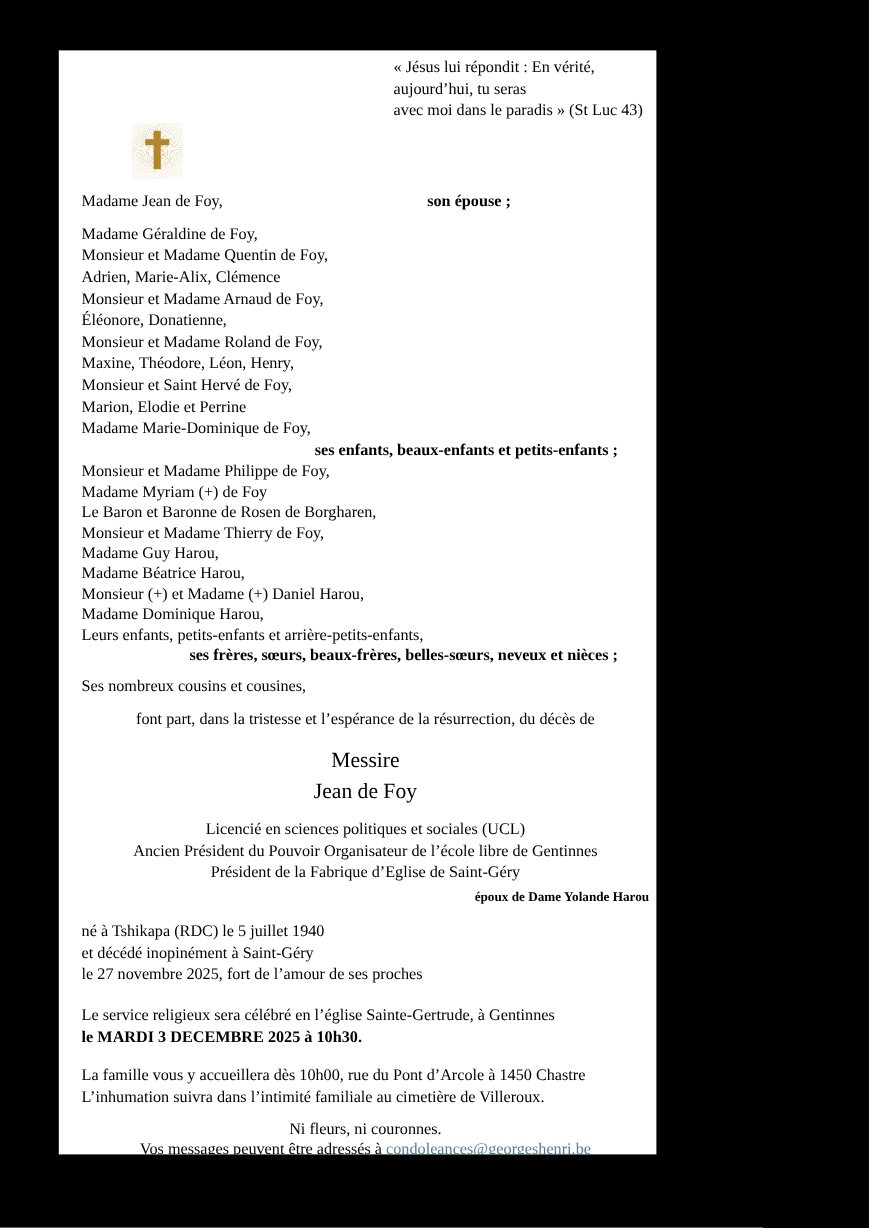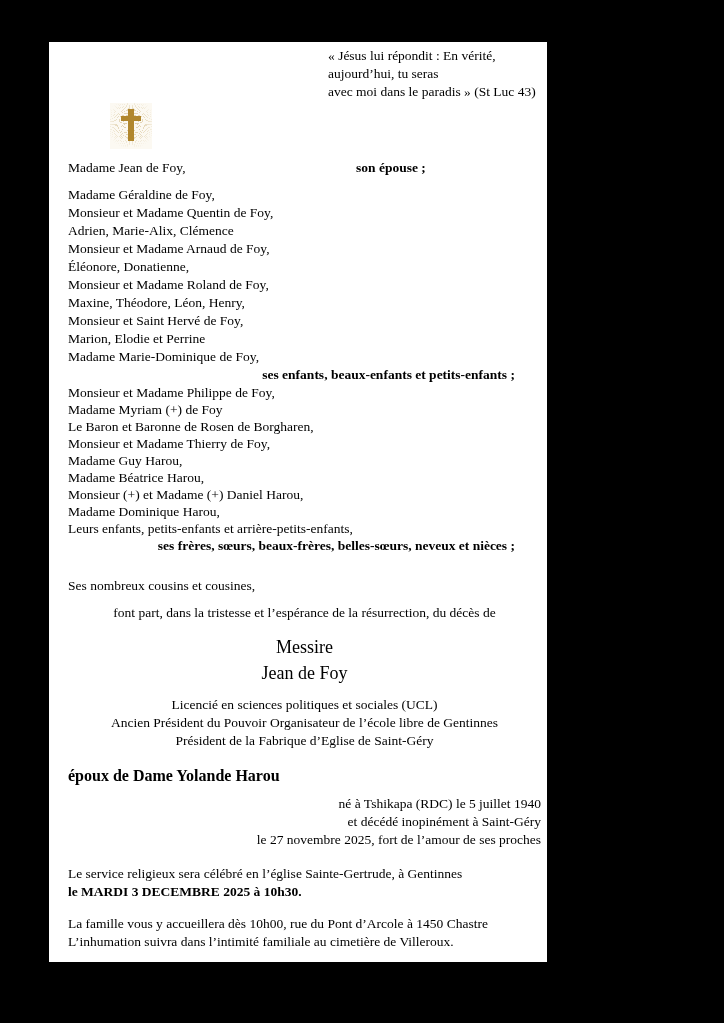--- a/index.html
+++ b/index.html
@@ -34,26 +34,26 @@
     background: radial-gradient(circle at 50% 45%,
       rgba(252,249,242,0) 0%, rgba(252,249,242,0.35) 42%, #fcf9f2 78%);
   }
   .cross-vertical { position: absolute; left: 18px; top: 6px; width: 6px; height: 32px; background: #b1872e; }
   .cross-horizontal { position: absolute; left: 11px; top: 13px; width: 20px; height: 5px; background: #b1872e; }
   .widow-row { position: relative; margin-top: 10px; height: 18px; }
   .widow-relation { position: absolute; left: 288px; top: 0; font-weight: bold; }
   .fam-block-1 { margin-top: 9px; }
   .fam-block-2 { line-height: 17px; }
   .role-line { font-weight: bold; text-align: right; padding-right: 26px; }
-  .cousins-line { margin-top: 22px; }
+  .cousins-line { margin-top: 8px; }
   .announce-line { margin-top: 9px; text-align: center; }
   .title-block { margin-top: 12px; text-align: center; font-weight: normal; font-size: 18px; line-height: 26px; }
   .creds-block { margin-top: 10px; text-align: center; }
-  .spouse-line { margin-top: 16px; text-align: left; font-weight: bold; font-size: 16px; line-height: 20px; }
-  .life-block { margin-top: 9px; text-align: right; }
+  .spouse-line { margin-top: 2px; text-align: right; font-weight: bold; font-size: 11px; line-height: 20px; }
+  .life-block { margin-top: 9px; text-align: left; }
   .service-block { margin-top: 16px; text-align: left; }
   .welcome-block { margin-top: 14px; text-align: left; }
   .closing-block { margin-top: 9px; text-align: center; line-height: 17px; }
   .email-link { color: #4e7e93; text-decoration: underline; cursor: pointer; }
 </style>
 </head>
 <body>
 
 <div class="page">
 
@@ -131,15 +131,18 @@
     <div class="bold">le MARDI 3 DECEMBRE 2025 à 10h30.</div>
   </div>
 
   <div class="welcome-block">
     <div>La famille vous y accueillera dès 10h00, rue du Pont d’Arcole à 1450 Chastre</div>
     <div>L’inhumation suivra dans l’intimité familiale au cimetière de Villeroux.</div>
   </div>
 
   <div class="closing-block">
     <div>Ni fleurs, ni couronnes.</div>
+    <div>
+      <span>Vos messages peuvent être adressés à </span><a class="email-link">condoleances@georgeshenri.be</a>
+    </div>
   </div>
 
 </div>
 
 </body></html>

